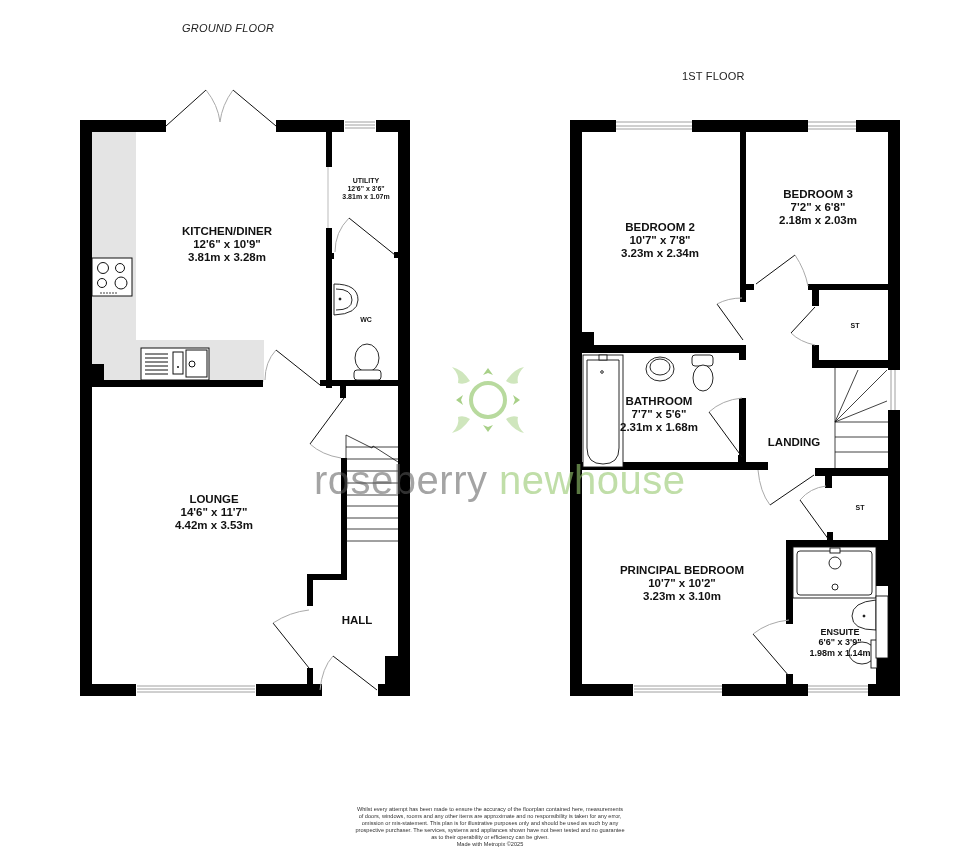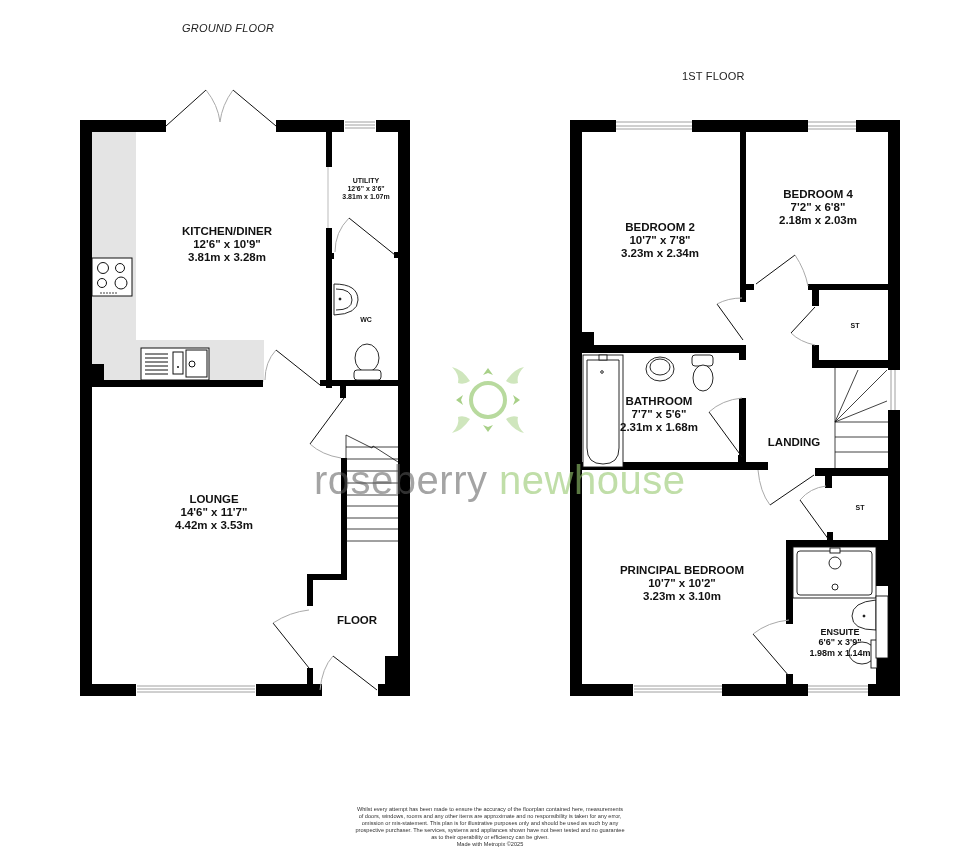--- a/index.html
+++ b/index.html
@@ -289,30 +289,30 @@
 </div>
 <div class="room-label sm" style="left:366px; top:316px;">
   <span class="name">WC</span>
 </div>
 <div class="room-label lg" style="left:214px; top:493px;">
   <span class="name">LOUNGE</span>
   <span class="dim">14'6"  x 11'7"</span>
   <span class="dim">4.42m  x 3.53m</span>
 </div>
 <div class="room-label lg" style="left:357px; top:614px;">
-  <span class="name">FLOOR</span>
+  <span class="name">HALL</span>
 </div>
 
 <div class="room-label lg" style="left:660px; top:221px;">
   <span class="name">BEDROOM 2</span>
   <span class="dim">10'7"  x 7'8"</span>
   <span class="dim">3.23m  x 2.34m</span>
 </div>
 <div class="room-label lg" style="left:818px; top:188px;">
-  <span class="name">BEDROOM 4</span>
+  <span class="name">BEDROOM 3</span>
   <span class="dim">7'2"  x 6'8"</span>
   <span class="dim">2.18m  x 2.03m</span>
 </div>
 <div class="room-label sm" style="left:855px; top:322px;">
   <span class="name">ST</span>
 </div>
 <div class="room-label lg" style="left:659px; top:395px;">
   <span class="name">BATHROOM</span>
   <span class="dim">7'7"  x 5'6"</span>
   <span class="dim">2.31m  x 1.68m</span>

